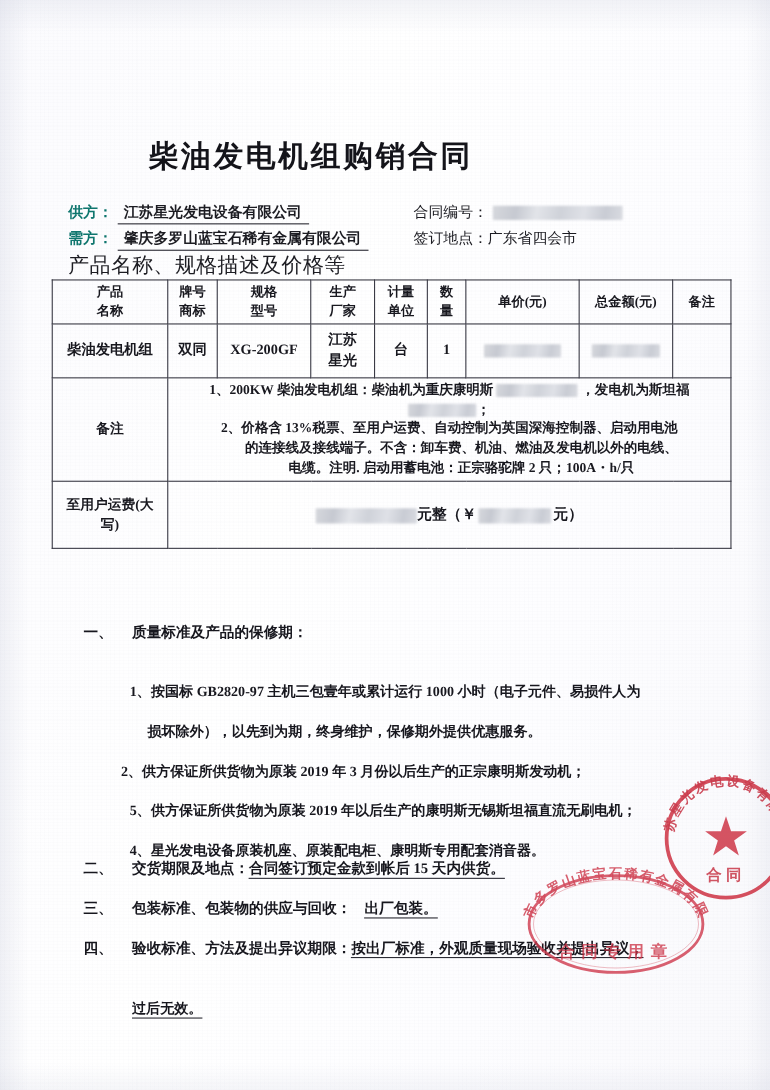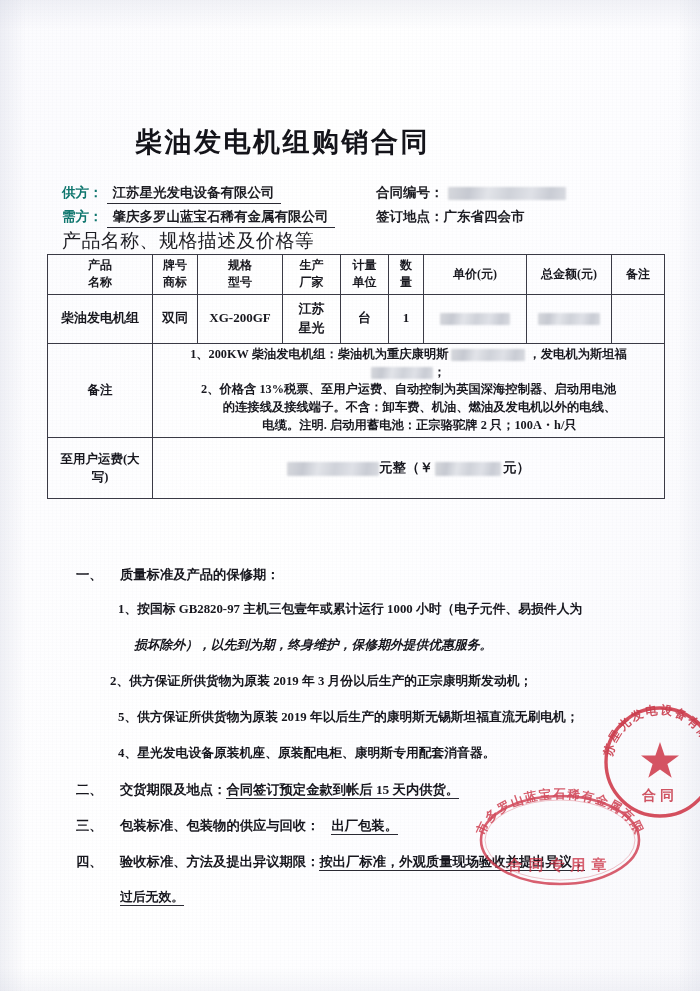--- a/index.html
+++ b/index.html
@@ -74,21 +74,21 @@
   .party-label { color: #0f766e; }
   .party-value {
     border-bottom: 1.2px solid #2a2a33;
     padding: 0 6px 1px 6px;
     margin-left: 4px;
     display: inline-block;
   }
   .right-label {
     position: absolute;
     font-size: 13.5px;
-    font-weight: bold;
+    font-weight: normal;
     white-space: nowrap;
   }
   .redact {
     display: inline-block;
     vertical-align: middle;
     background: linear-gradient(100deg,#d6d8dd 0%,#c6c9d1 18%,#e2e4e9 34%,#cfd2d9 52%,#dfe1e7 70%,#c9ccd4 86%,#d9dbe1 100%);
     filter: blur(1.1px);
     border-radius: 1px;
     height: 12px;
   }
@@ -152,20 +152,21 @@
     color: #17171e;
   }
   .term-num { display: inline-block; width: 44px; }
   .ul { border-bottom: 1.1px solid #2a2a33; padding-bottom: 1px; }
   .sub {
     position: absolute;
     font-size: 12.8px;
     font-weight: bold;
     white-space: nowrap;
     color: #17171e;
+    margin-top: 20px;
   }
 
   
   .stamp {
     position: absolute;
     pointer-events: none;
   }
   #stamp-oval { left: 462px; top: 782px; width: 196px; height: 112px; opacity: .88; }
   #stamp-round { left: 598px; top: 700px; width: 124px; height: 124px; opacity: .9; }
 </style>
@@ -290,21 +291,21 @@
           <span class="redact" style="width:92px; height:14px;"></span><span>元整（￥</span><span class="redact" style="width:66px; height:14px; margin:0 2px;"></span><span>元）</span>
         </td>
       </tr>
     </tbody>
   </table>
 
   <div class="term" style="left:76px; top:566px;">
     <span class="term-num">一、</span><span>质量标准及产品的保修期：</span>
   </div>
   <div class="sub" style="left:118px; top:601px;">1、按国标 GB2820-97 主机三包壹年或累计运行 1000 小时（电子元件、易损件人为</div>
-  <div class="sub" style="left:134px; top:637px;font-style:italic;">损坏除外），以先到为期，终身维护，保修期外提供优惠服务。</div>
+  <div class="sub" style="left:134px; top:637px;">损坏除外），以先到为期，终身维护，保修期外提供优惠服务。</div>
   <div class="sub" style="left:110px; top:673px;text-align:center;">2、供方保证所供货物为原装 2019 年 3 月份以后生产的正宗康明斯发动机；</div>
   <div class="sub" style="left:118px; top:709px;">5、供方保证所供货物为原装 2019 年以后生产的康明斯无锡斯坦福直流无刷电机；</div>
   <div class="sub" style="left:118px; top:745px;">4、星光发电设备原装机座、原装配电柜、康明斯专用配套消音器。</div>
 
   <div class="term" style="left:76px; top:781px;">
     <span class="term-num">二、</span><span>交货期限及地点：</span><span class="ul">合同签订预定金款到帐后 15 天内供货。</span>
   </div>
 
   <div class="term" style="left:76px; top:853px;">
     <span class="term-num">四、</span><span>验收标准、方法及提出异议期限：</span><span class="ul">按出厂标准，外观质量现场验收并提出异议，</span>

